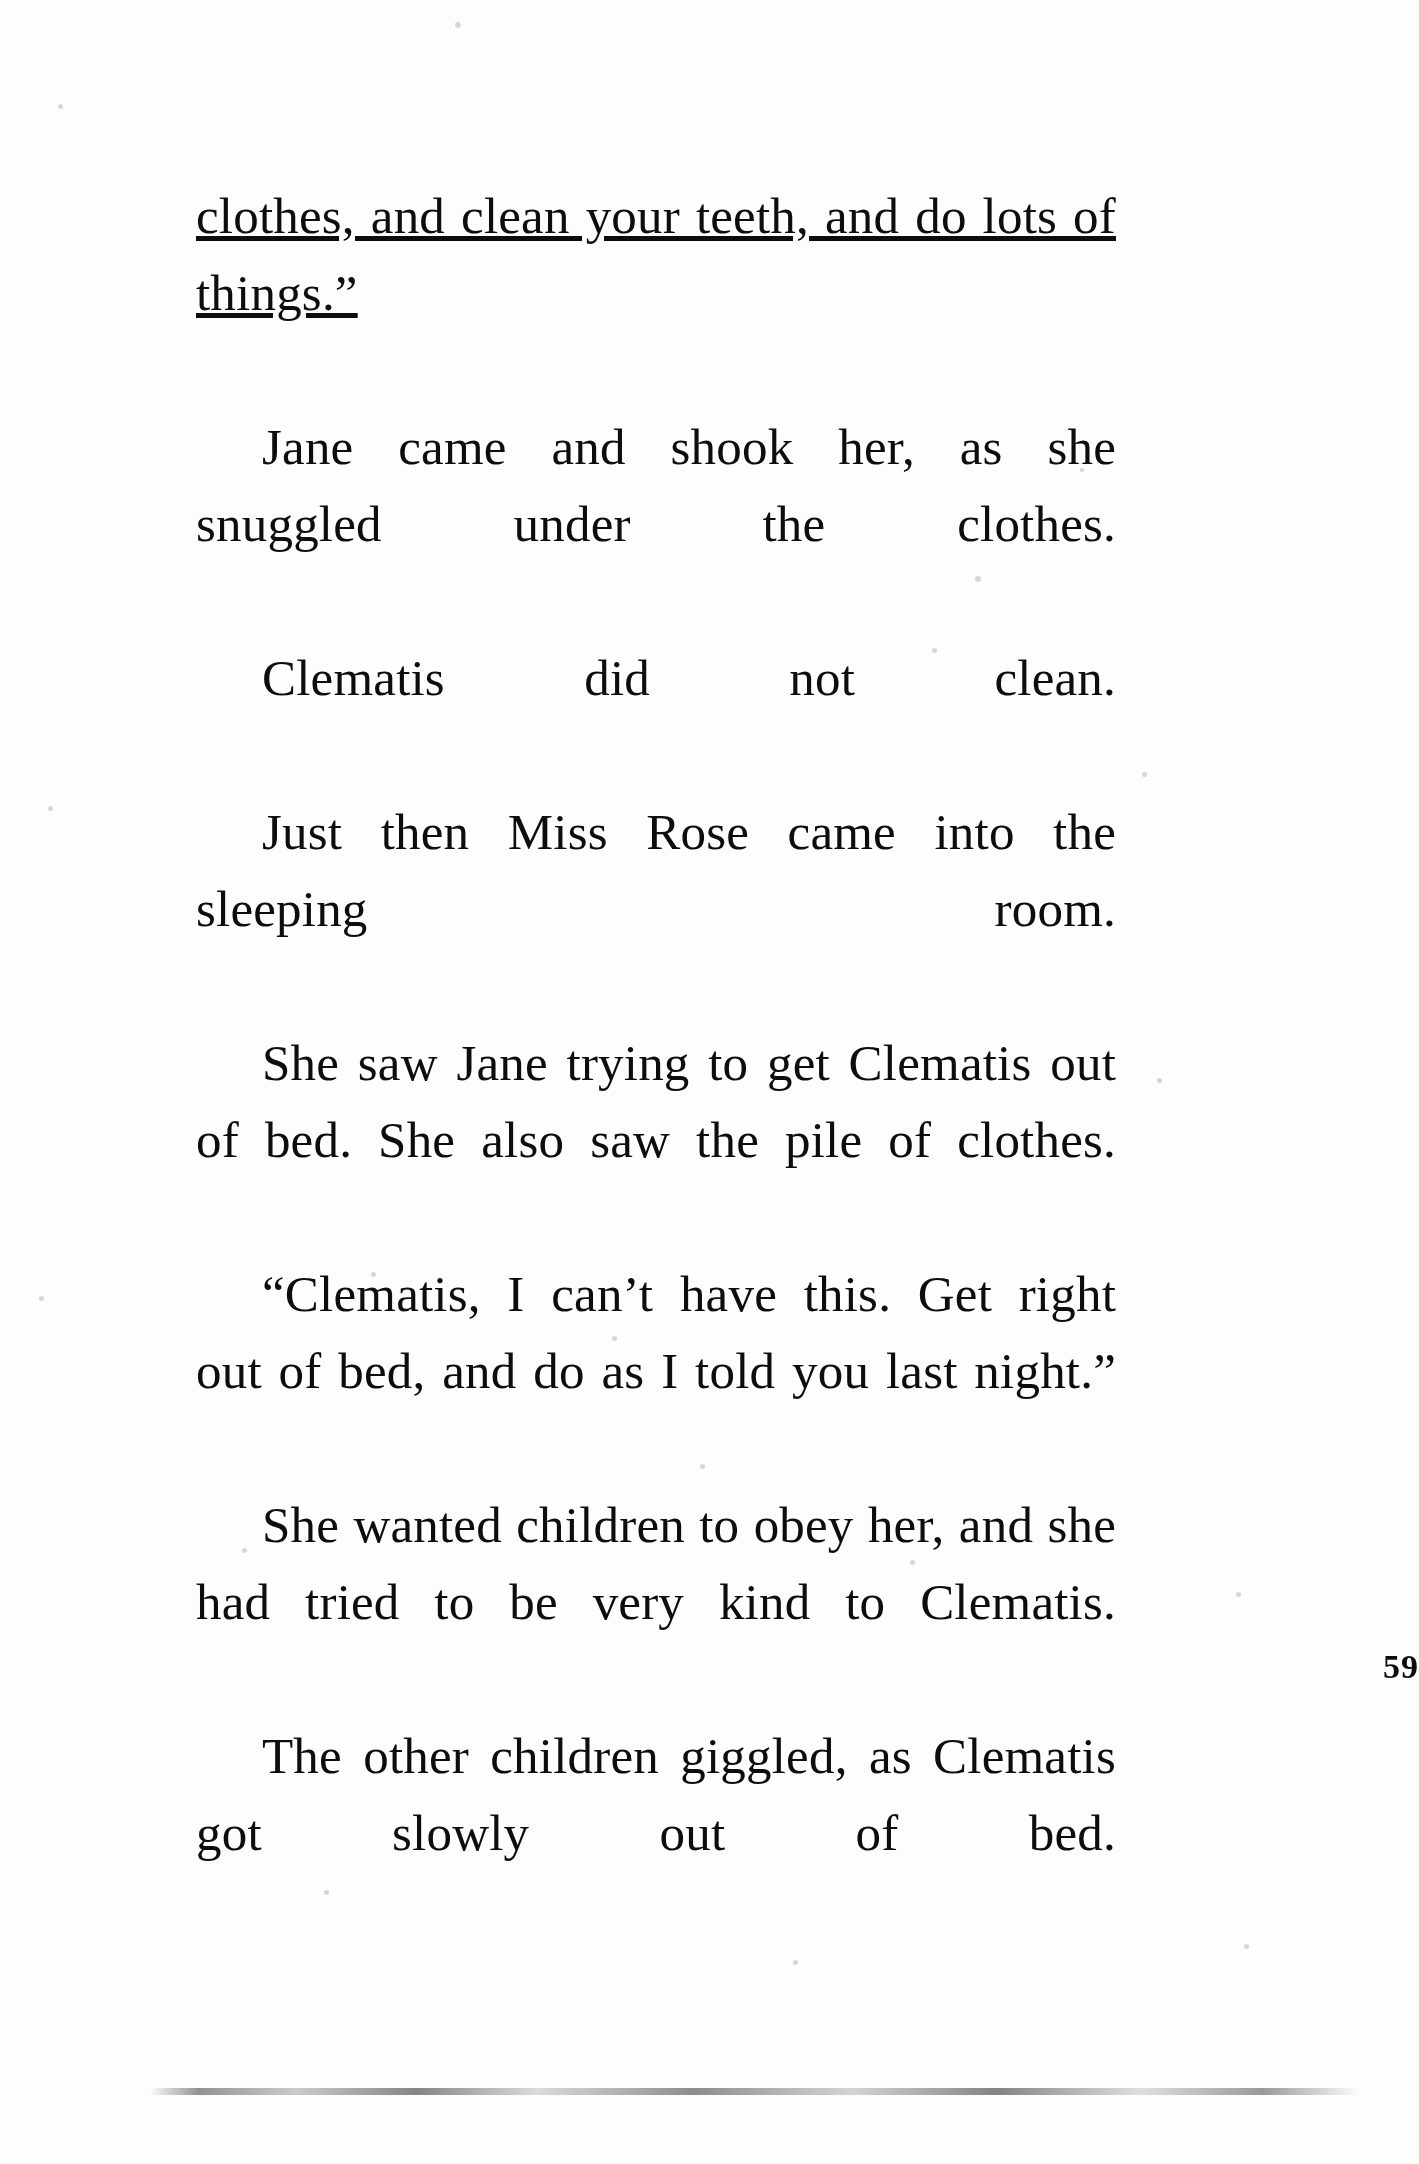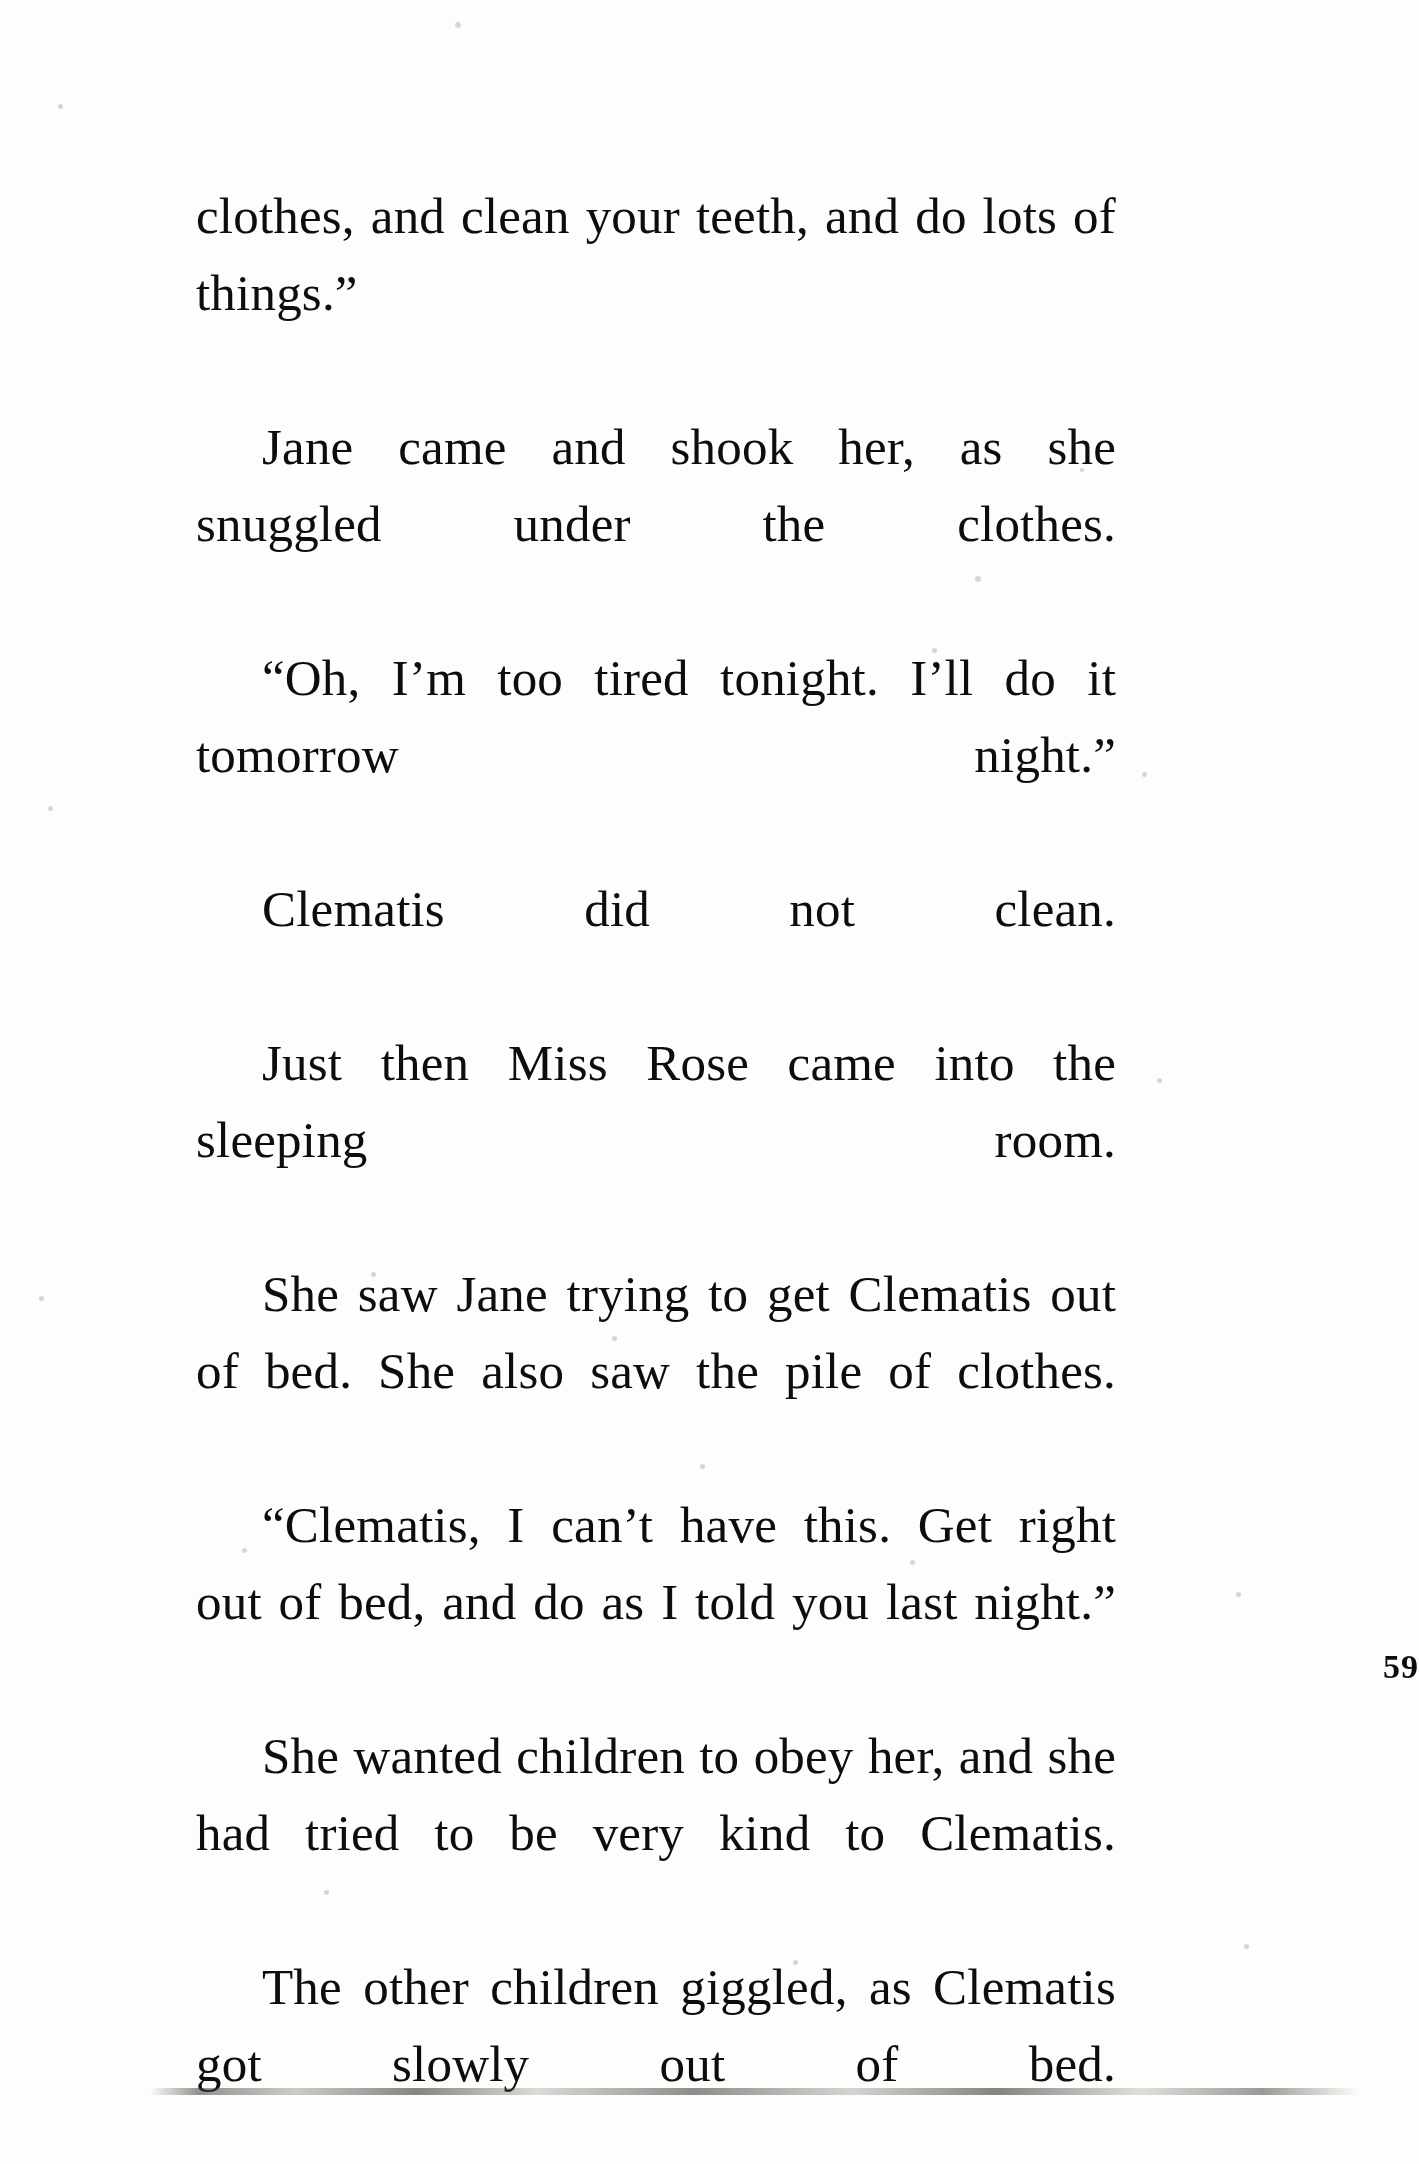--- a/index.html
+++ b/index.html
@@ -42,20 +42,21 @@
     margin: 0;
     font-size: 51px;
     line-height: 77px;
     text-align: justify;
     text-indent: 66px;
     letter-spacing: .2px;
     word-spacing: 1px;
   }
   p.para.first {
     text-indent: 0;
+    text-decoration: underline;
   }
   
   p.para::after {
     content: "";
     display: inline-block;
     width: 100%;
   }
 
   #page-number {
     position: absolute;
@@ -110,21 +111,20 @@
   <div class="speck" style="left:910px; top:1560px; width:5px; height:5px;"></div>
   <div class="speck" style="left:1236px; top:1592px; width:5px; height:5px;"></div>
   <div class="speck" style="left:324px; top:1890px; width:5px; height:5px;"></div>
   <div class="speck" style="left:793px; top:1960px; width:5px; height:5px;"></div>
   <div class="speck" style="left:1244px; top:1944px; width:5px; height:5px;"></div>
   <div class="speck" style="left:1080px; top:468px; width:4px; height:4px;"></div>
 
   <div id="text-block">
     <p class="para first">clothes, and clean your teeth, and do lots of things.”</p>
     <p class="para">Jane came and shook her, as she snuggled under the clothes.</p>
-    <p class="para">“Oh, I’m too tired tonight. I’ll do it tomorrow night.”</p>
     <p class="para">Clematis did not clean.</p>
     <p class="para">Just then Miss Rose came into the sleeping room.</p>
     <p class="para">She saw Jane trying to get Clematis out of bed.  She also saw the pile of clothes.</p>
     <p class="para">“Clematis, I can’t have this. Get right out of bed, and do as I told you last night.”</p>
     <p class="para">She wanted children to obey her, and she had tried to be very kind to Clematis.</p>
     <p class="para">The other children giggled, as Clematis got slowly out of bed.</p>
   </div>
 
   <div id="page-number">59</div>
 

